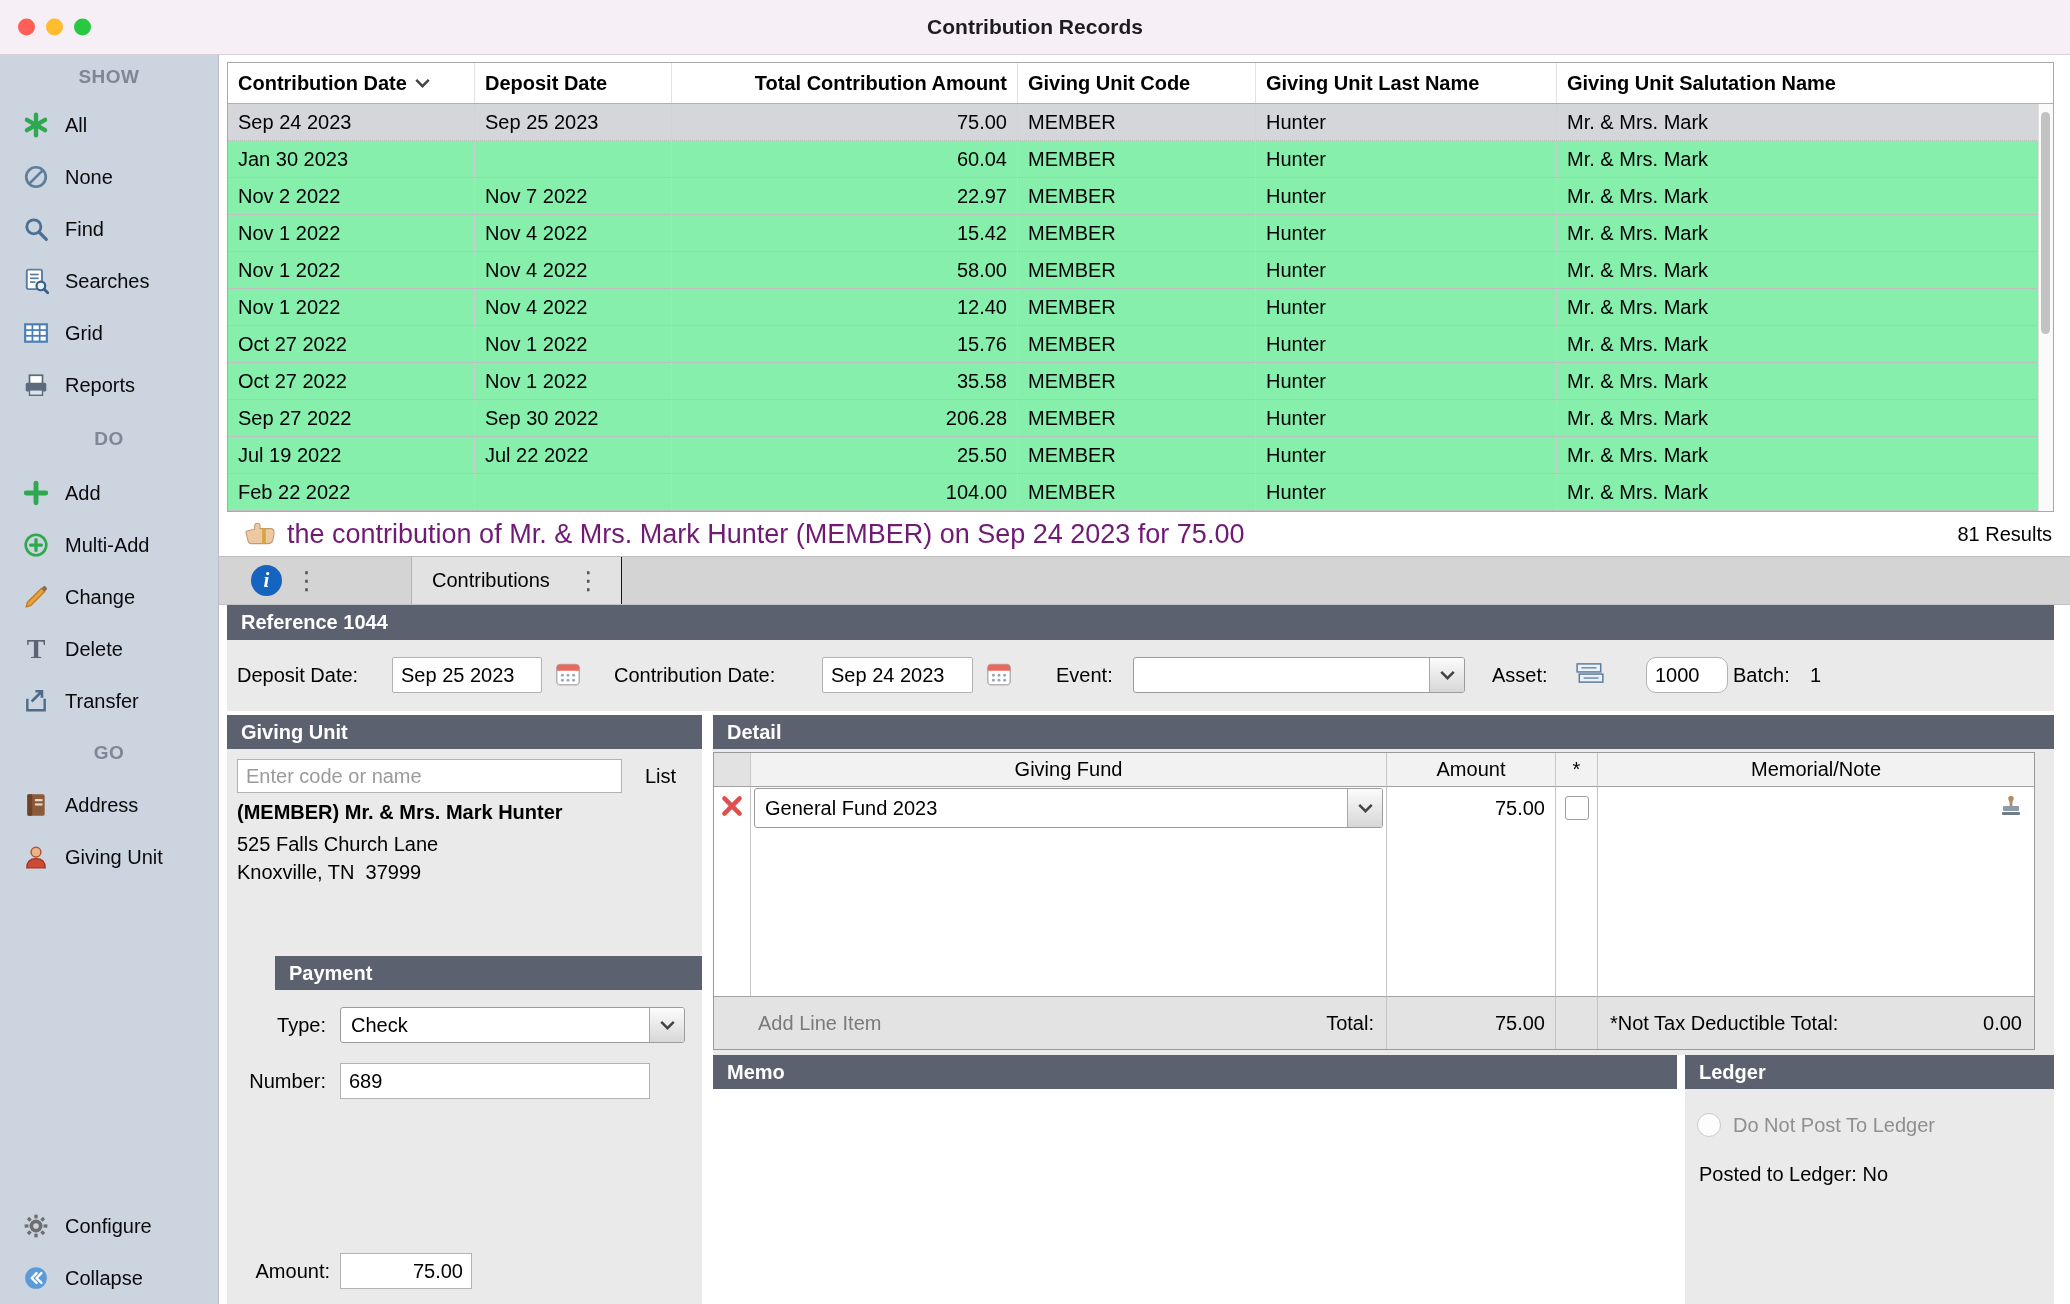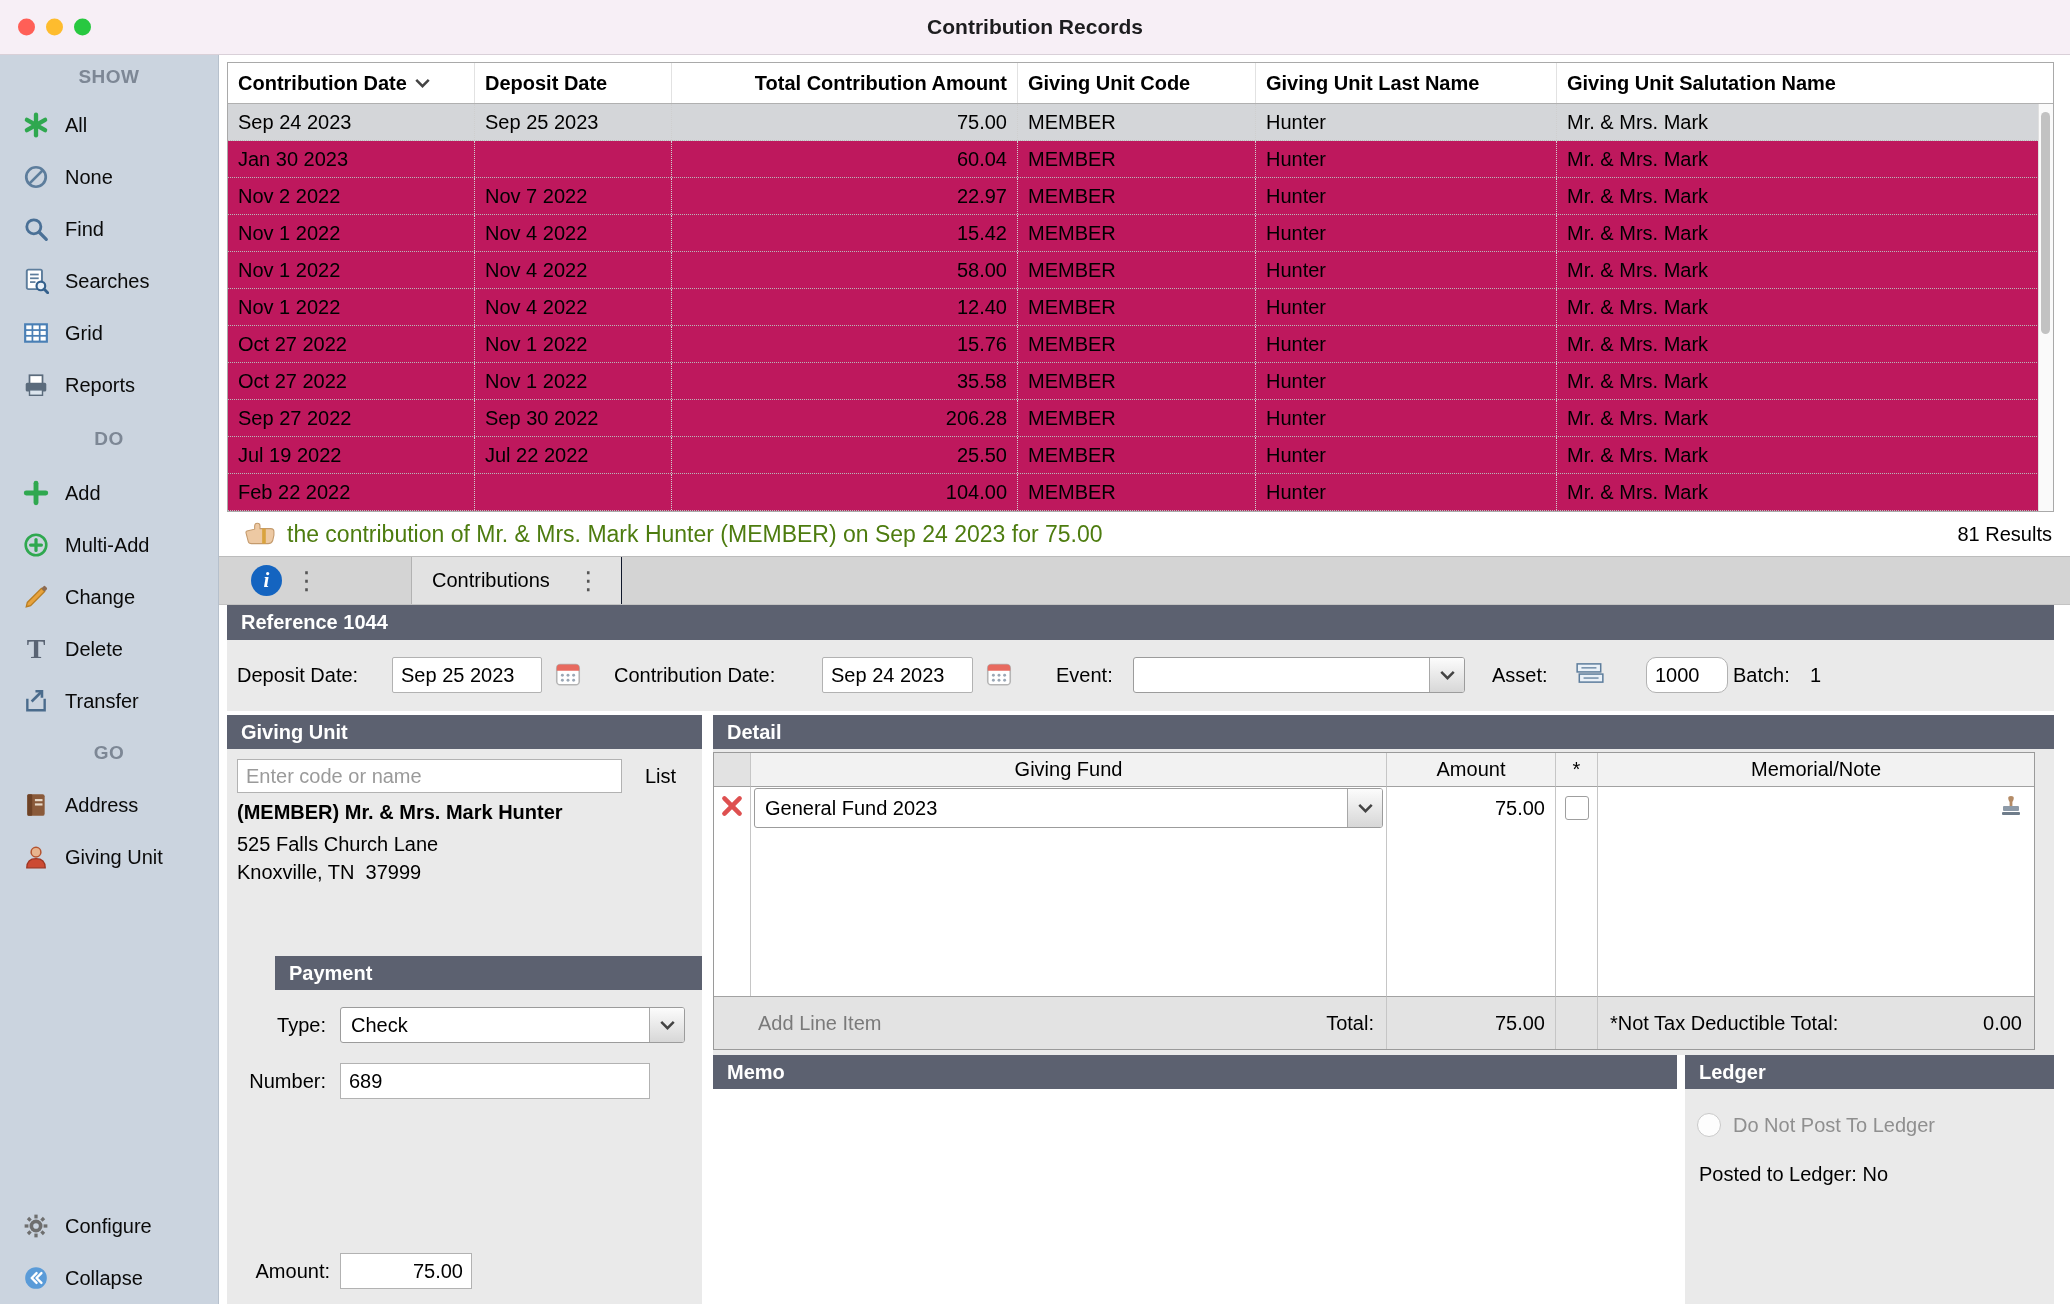--- a/index.html
+++ b/index.html
@@ -38,36 +38,36 @@
   
   .table-wrap{margin:7px 16px 0 8px;height:450px;border:1px solid #a9a9a9;position:relative;
               background:#fff;flex:none;box-sizing:border-box;}
   .thead{display:flex;height:40px;border-bottom:1px solid #b0b0b0;background:#fff;}
   .hcell{display:flex;align-items:center;font-weight:bold;font-size:20px;padding:0 10px;
          border-right:1px solid #e2e2e2;box-sizing:border-box;white-space:nowrap;overflow:hidden;flex:none;}
   .hcell.c2{justify-content:flex-end;}
   .hcell.c5{flex:1;border-right:none;}
   .sort-ind{margin-left:8px;display:flex;align-items:center;}
   .tbody{position:absolute;top:41px;left:0;right:14px;bottom:0;overflow:hidden;}
-  .trow{display:flex;height:37px;border-bottom:1px dotted #b9b9b9;background:#be185d;box-sizing:border-box;}
+  .trow{display:flex;height:37px;border-bottom:1px dotted #b9b9b9;background:#86efac;box-sizing:border-box;}
   .trow.selected{background:#d4d6d9;}
   .tcell{display:flex;align-items:center;font-size:20px;padding:0 10px;border-right:1px dotted #cfcfcf;
          box-sizing:border-box;white-space:nowrap;overflow:hidden;flex:none;}
   .tcell.c2{justify-content:flex-end;}
   .tcell.c5{flex:1;border-right:none;}
   .c0{width:247px;}.c1{width:197px;}.c2{width:346px;}.c3{width:238px;}.c4{width:301px;}
   .vscroll{position:absolute;top:41px;right:0;bottom:0;width:14px;background:#fafafa;
            border-left:1px solid #e0e0e0;}
   .vthumb{position:absolute;top:8px;left:2px;width:9px;height:222px;border-radius:5px;background:#c2c2c2;}
 
   
   .status-row{height:44px;flex:none;display:flex;align-items:center;background:#fff;
               padding:0 18px 0 26px;}
   .status-icon{margin-right:12px;display:flex;align-items:center;}
-  .status-text{font-size:23px;color:#4d7c0f;white-space:nowrap;}
+  .status-text{font-size:27px;color:#701a75;white-space:nowrap;}
   .status-results{margin-left:auto;font-size:20px;color:#000;}
 
   
   .tabbar{height:49px;flex:none;background:#d4d4d4;border-top:1px solid #bcbcbc;
           border-bottom:1px solid #c3c3c3;box-sizing:border-box;display:flex;align-items:stretch;}
   .info-btn{width:31px;height:31px;border-radius:50%;background:#1464c0;color:#fff;flex:none;
             display:flex;align-items:center;justify-content:center;margin:auto 0 auto 32px;}
   .info-i{font-family:"Liberation Serif",serif;font-weight:bold;font-style:italic;font-size:21px;line-height:1;}
   .vdots{font-size:25px;color:#555;line-height:1;}
   .dots-wrap{display:flex;align-items:center;margin-left:12px;}

